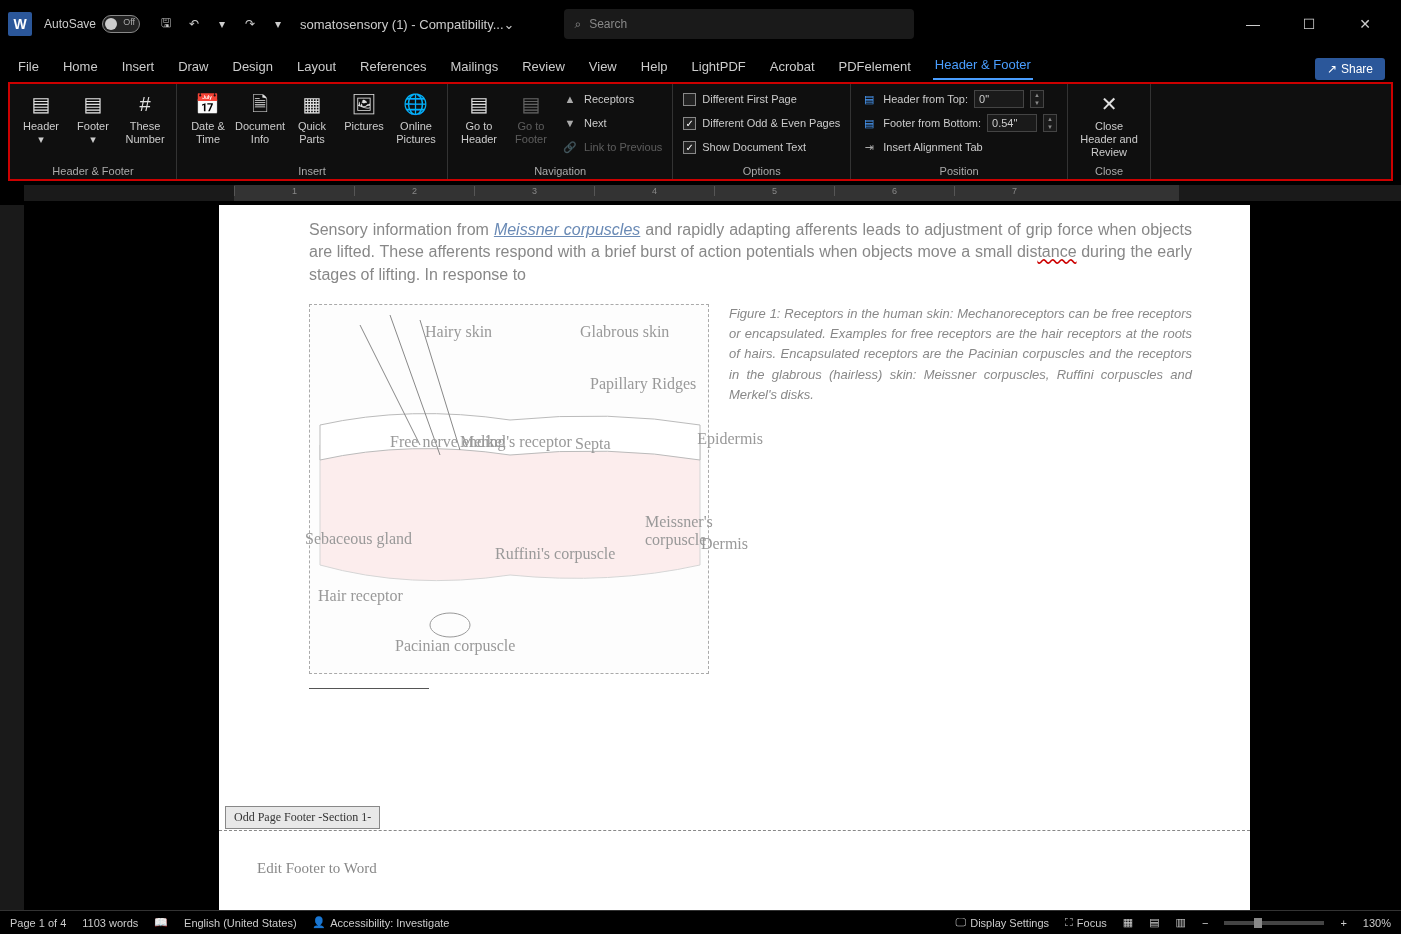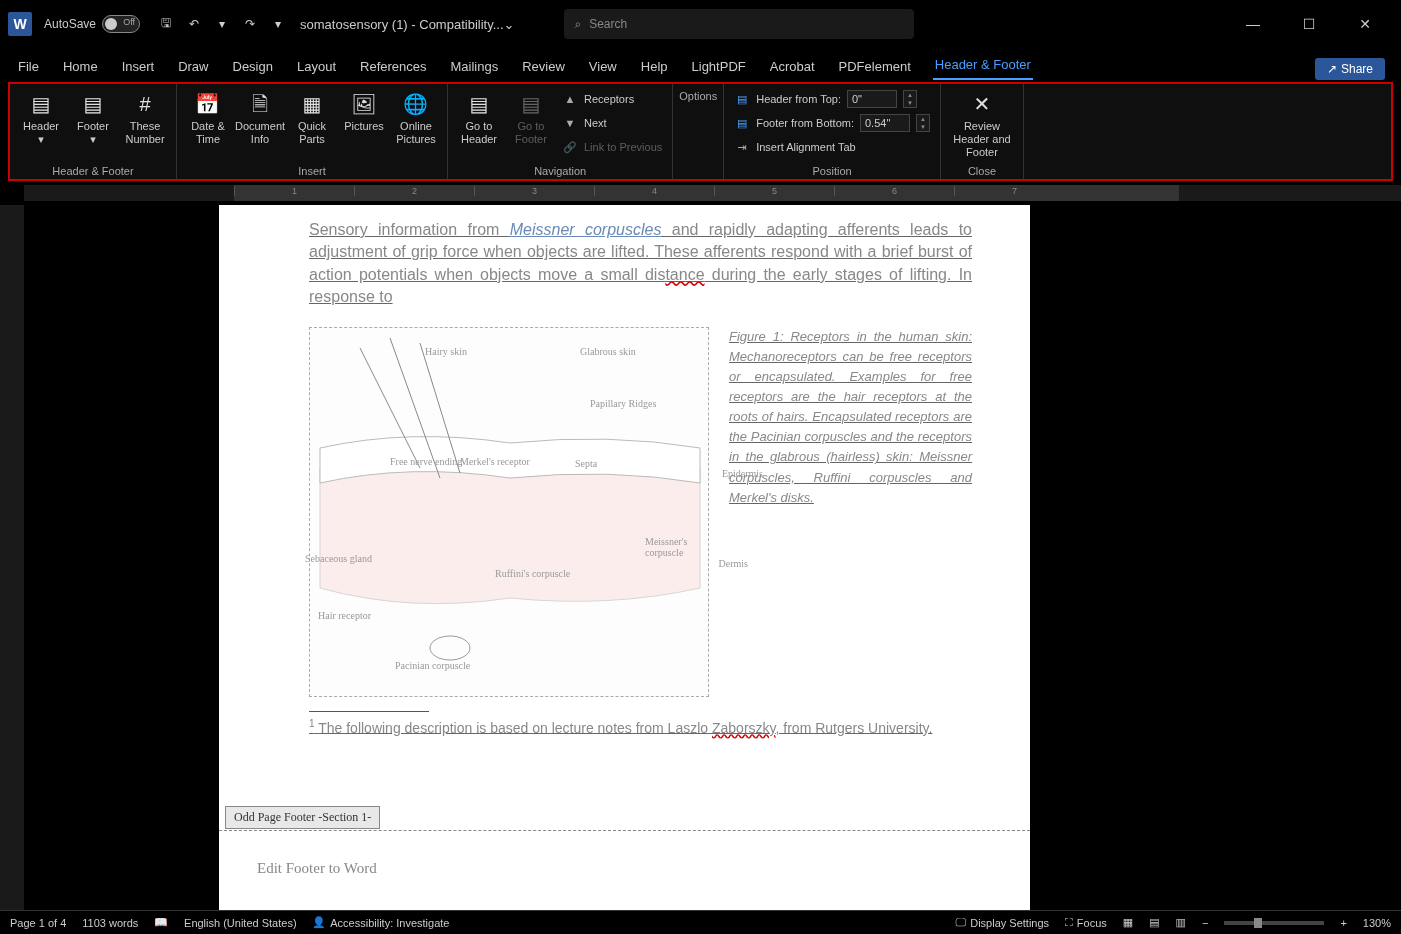--- a/index.html
+++ b/index.html
@@ -51,37 +51,37 @@
 .ruler-area { display: flex; margin-top: 4px; height: 20px; background: #000; }
 .vruler-corner { width: 24px; }
 .hruler { flex: 1; height: 16px; background: linear-gradient(to right, #1a1a1a 0, #1a1a1a 210px, #333 210px, #333 1155px, #1a1a1a 1155px, #1a1a1a 100%); position: relative; color: #888; font-size: 9px; }
 .hruler-marks { position: absolute; left: 210px; top: 1px; display: flex; }
 .hruler-tick { width: 120px; text-align: center; border-left: 1px solid #555; }
 
 
 .doc-area { display: flex; height: 720px; background: #000; }
 .vruler { width: 24px; background: #1a1a1a; }
 .page-scroll { flex: 1; overflow: hidden; display: flex; justify-content: flex-start; padding-left: 195px; }
-.page { width: 811px; background: #fff; color: #666; padding: 14px 58px 30px 90px; position: relative; font-family: Georgia, serif; text-decoration: underline; }
+.page { width: 1031px; background: #fff; color: #666; padding: 14px 58px 30px 90px; position: relative; font-family: Georgia, serif; }
 .body-text { font-size: 16px; line-height: 1.4; text-align: justify; color: #888; }
 .body-text .link { color: #6a8ab5; text-decoration: underline; font-style: italic; }
 .body-text .underline { text-decoration: underline; text-decoration-color: #c00; text-decoration-style: wavy; }
 .figure-row { display: flex; gap: 20px; margin-top: 18px; }
 .figure-img { width: 400px; height: 370px; border: 1px dashed #aaa; position: relative; background: #fdfdfd; }
 .figure-caption { flex: 1; font-style: italic; font-size: 13px; line-height: 1.55; color: #888; text-align: justify; }
 .footnote-line { border-top: 1px solid #555; width: 120px; margin-top: 14px; }
 .footnote { font-size: 14px; color: #888; margin-top: 6px; }
 .footnote sup { font-size: 10px; }
 .footnote .underline { text-decoration: underline; text-decoration-color: #c00; text-decoration-style: wavy; }
 .footer-tab { position: absolute; left: 6px; bottom: 96px; background: #e8e8e8; border: 1px solid #888; padding: 3px 8px; font-size: 12px; font-family: "Segoe UI"; color: #333; }
 .footer-dashed { position: absolute; left: 0; right: 0; bottom: 94px; border-top: 1px dashed #888; }
 .footer-text { position: absolute; left: 38px; bottom: 48px; font-size: 15px; color: #888; font-family: Georgia, serif; }
 
 
-.skin-label { position: absolute; font-size: 10px; color: #999; font-family: "Segoe UI"; }
+.skin-label { position: absolute; font-size: 16px; color: #999; font-family: "Segoe UI"; }
 
 
 .statusbar { position: fixed; bottom: 0; left: 0; right: 0; height: 24px; background: #000; border-top: 1px solid #333; display: flex; align-items: center; padding: 0 10px; gap: 16px; font-size: 11px; color: #ccc; }
 .statusbar .spacer { flex: 1; }
 .status-btn { display: flex; align-items: center; gap: 4px; cursor: pointer; }
 .zoom-slider { width: 100px; height: 4px; background: #444; position: relative; }
 .zoom-thumb { position: absolute; left: 30px; top: -3px; width: 8px; height: 10px; background: #888; }
 </style>
 </head>
 <body>
@@ -207,20 +207,36 @@
         <div class="small-btn disabled">
               <span class="icon">🔗</span>
               <span>Link to Previous</span>
             </div>
       </div>
     </div>
     <div class="group-label">Navigation</div>
   </div>
 
   <div class="group">
+    <div class="group-content">
+      <div class="small-row">
+        <div class="checkbox-row">
+              <div class="checkbox"></div>
+              <span>Different First Page</span>
+            </div>
+        <div class="checkbox-row">
+              <div class="checkbox checked"></div>
+              <span>Different Odd &amp; Even Pages</span>
+            </div>
+        <div class="checkbox-row">
+              <div class="checkbox checked"></div>
+              <span>Show Document Text</span>
+            </div>
+      </div>
+    </div>
     <div class="group-label">Options</div>
   </div>
 
   <div class="group">
     <div class="group-content">
       <div class="small-row">
         <div class="spinner-row">
               <span class="icon">▤</span>
               <span>Header from Top:</span>
               <input class="spinner-input" value="0&quot;" style="">
@@ -244,21 +260,21 @@
             </div>
       </div>
     </div>
     <div class="group-label">Position</div>
   </div>
 
   <div class="group">
     <div class="group-content">
       <div class="big-btn" style="width:70px">
             <div class="icon close-x">✕</div>
-            <span>Review Header and Footer</span>
+            <span>Close Header and Review</span>
           </div>
     </div>
     <div class="group-label">Close</div>
   </div>
 </div>
 </div>
 
 <div class="ruler-area">
   <div class="vruler-corner"></div>
   <div class="hruler">
@@ -287,35 +303,34 @@
             <path d="M10 140 Q100 120 200 135 Q300 125 390 140 L390 260 Q300 280 200 270 Q100 285 10 260 Z" fill="#fce4e4" stroke="#bbb" opacity="0.6"></path>
             <path d="M10 120 Q100 100 200 115 Q300 105 390 120 L390 155 Q300 140 200 150 Q100 135 10 155 Z" fill="#fff" stroke="#bbb"></path>
             <line x1="50" y1="20" x2="110" y2="140" stroke="#888"></line>
             <line x1="80" y1="10" x2="130" y2="150" stroke="#888"></line>
             <line x1="110" y1="15" x2="150" y2="145" stroke="#888"></line>
             <ellipse cx="140" cy="320" rx="20" ry="12" fill="none" stroke="#999"></ellipse>
           </svg>
           <span class="skin-label" style="left:115px;top:18px">Hairy skin</span>
           <span class="skin-label" style="left:270px;top:18px">Glabrous skin</span>
           <span class="skin-label" style="left:280px;top:70px">Papillary Ridges</span>
-          <span class="skin-label" style="right:-55px;top:140px">Epidermis</span>
+          <span class="skin-label" style="right:-55px;top:125px">Epidermis</span>
           <span class="skin-label" style="right:-40px;top:230px">Dermis</span>
           <span class="skin-label" style="left:265px;top:130px">Septa</span>
           <span class="skin-label" style="left:80px;top:128px">Free nerve ending</span>
           <span class="skin-label" style="left:150px;top:128px">Merkel's receptor</span>
           <span class="skin-label" style="left:335px;top:208px">Meissner's corpuscle</span>
           <span class="skin-label" style="left:-5px;top:225px">Sebaceous gland</span>
           <span class="skin-label" style="left:185px;top:240px">Ruffini's corpuscle</span>
           <span class="skin-label" style="left:8px;top:282px">Hair receptor</span>
           <span class="skin-label" style="left:85px;top:332px">Pacinian corpuscle</span>
         </div>
         <div class="figure-caption">Figure 1: Receptors in the human skin: Mechanoreceptors can be free receptors or encapsulated. Examples for free receptors are the hair receptors at the roots of hairs. Encapsulated receptors are the Pacinian corpuscles and the receptors in the glabrous (hairless) skin: Meissner corpuscles, Ruffini corpuscles and Merkel's disks.</div>
       </div>
       <div class="footnote-line"></div>
-      <p class="footnote"><sup>1</sup> <span>The following description is based on lecture notes from Laszlo </span><span class="underline">Zaborszky</span><span>, from Rutgers University.</span></p>
       <div class="footer-dashed"></div>
       <div class="footer-tab">Odd Page Footer -Section 1-</div>
       <div class="footer-text">Edit Footer to Word</div>
     </div>
   </div>
 </div>
 
 <div class="statusbar">
   <span>Page 1 of 4</span>
   <span>1103 words</span>

